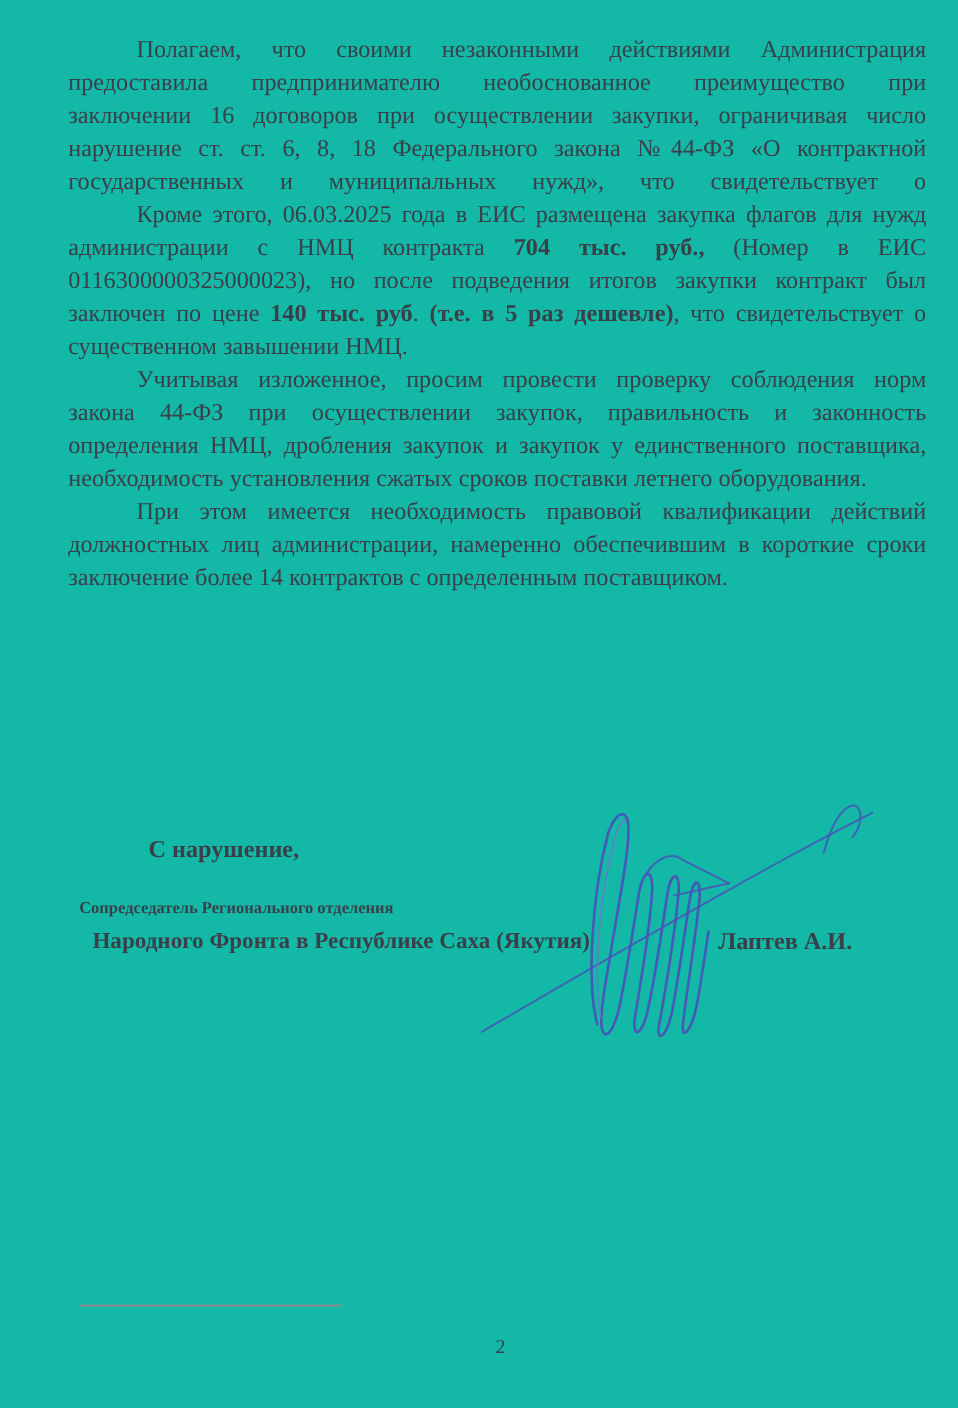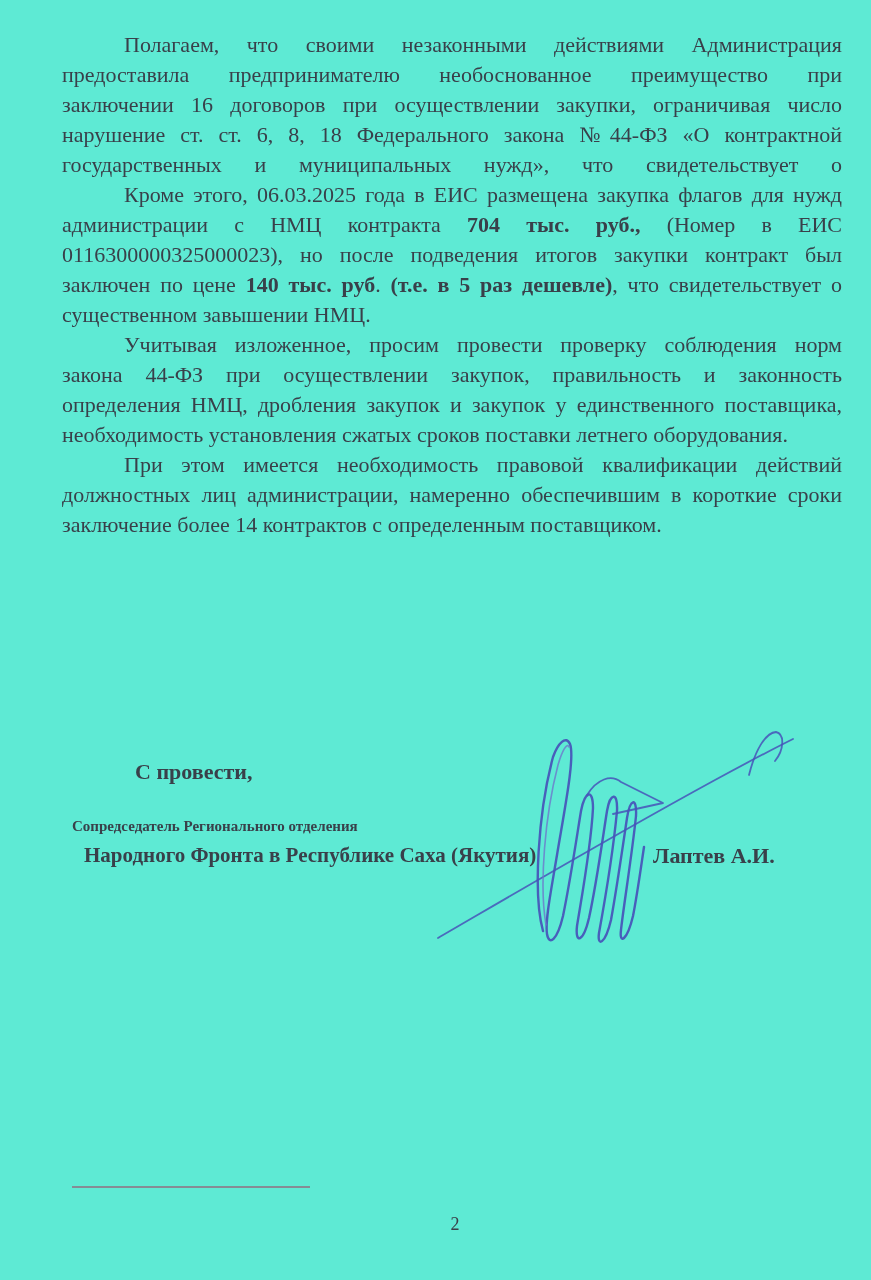--- a/index.html
+++ b/index.html
@@ -3,21 +3,21 @@
 <meta charset="utf-8">
 <style>
   html,body{margin:0;padding:0;}
   body{
     width:871px;height:1280px;
     background:#dfe3e8;
     font-family:"Liberation Serif","DejaVu Serif",serif;
   }
   .page{
     position:relative;width:871px;height:1280px;overflow:hidden;
-    background:#5eead4;
+    background:#14b8a6;
     color:#39404a;
   }
   .body-text{
     position:absolute;left:62px;top:30px;width:780px;
     font-size:22px;line-height:30px;
   }
   .para{margin:0;}
   .para .line{
     text-align:justify;
     text-align-last:justify;
@@ -82,21 +82,21 @@
         <div class="line"><span>определения НМЦ, дробления закупок и закупок у единственного поставщика,</span></div>
         <div class="line last"><span>необходимость установления сжатых сроков поставки летнего оборудования.</span></div>
       </div>
     <div class="para">
         <div class="line"><span>При этом имеется необходимость правовой квалификации действий</span></div>
         <div class="line"><span>должностных лиц администрации, намеренно обеспечившим в короткие сроки</span></div>
         <div class="line last"><span>заключение более 14 контрактов с определенным поставщиком.</span></div>
       </div>
   </div>
 
-  <div class="closing">С провести,</div>
+  <div class="closing">С нарушение,</div>
 
   <div class="sig-title1">Сопредседатель Регионального отделения</div>
   <div class="sig-title2">Народного Фронта в Республике Саха (Якутия)</div>
   <div class="sig-name">Лаптев А.И.</div>
 
   <svg class="signature" viewBox="0 0 390 280" xmlns="http://www.w3.org/2000/svg" aria-hidden="true">
 
     <path class="thin" d="M 13 243 C 70 210, 180 145, 290 85 C 325 66, 348 54, 368 44"></path>
 
     <path class="thin" d="M 324 80 C 330 56, 340 38, 351 37 C 360 39, 359 55, 350 66"></path>

